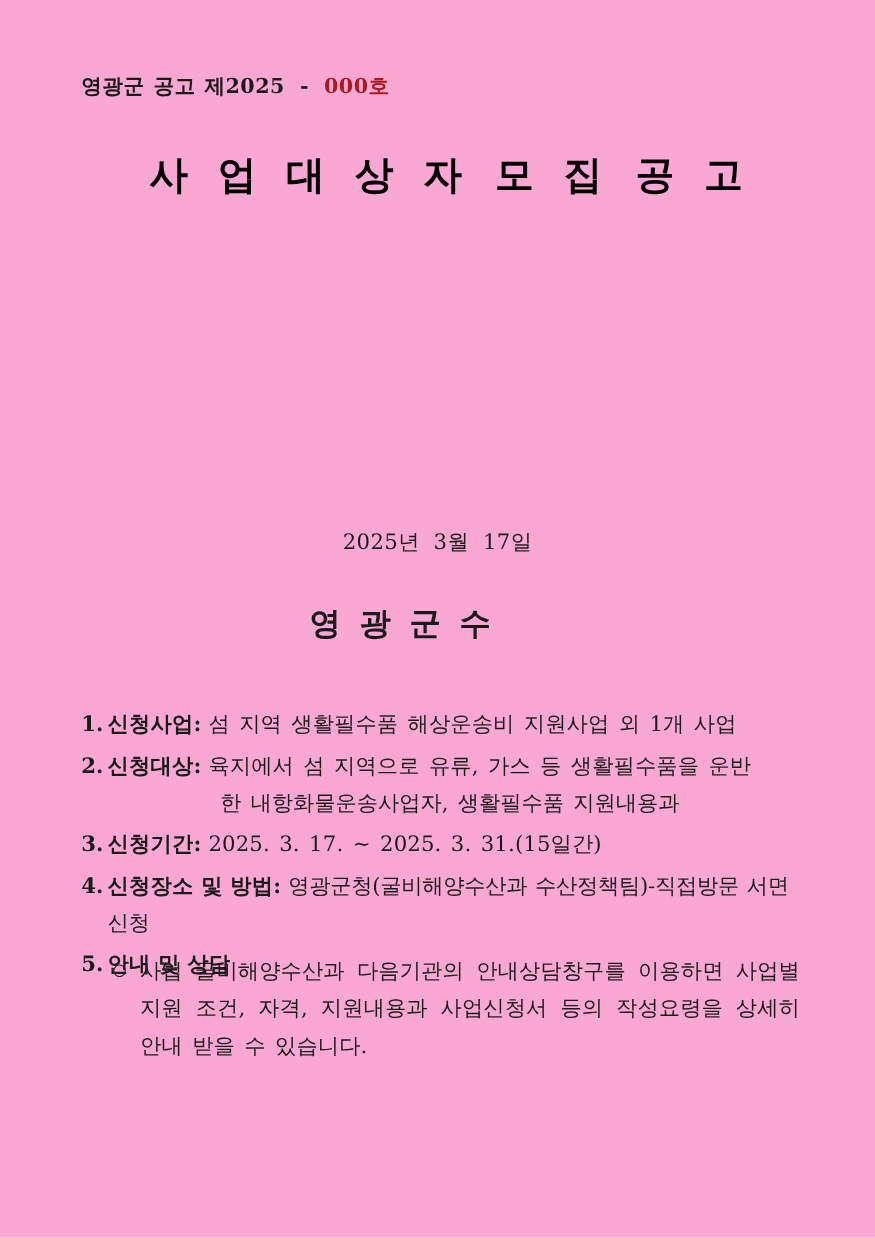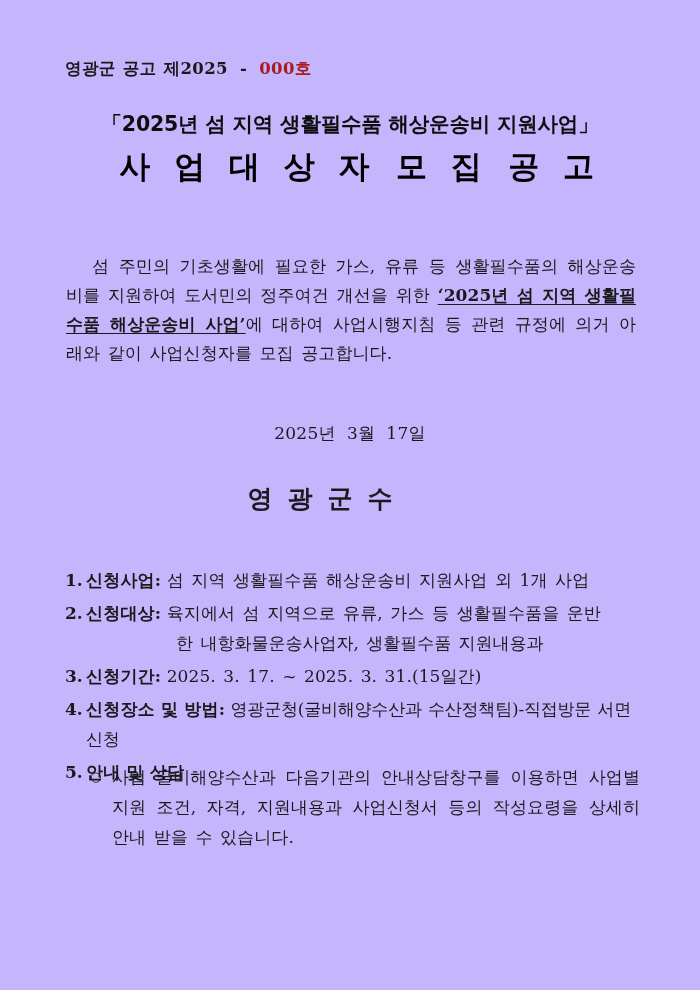--- a/index.html
+++ b/index.html
@@ -15,21 +15,21 @@
     font-family: "DejaVu Serif", "Liberation Serif", serif;
     color: #1a1a1a;
     overflow: hidden;
   }
 
   .page {
     position: absolute;
     left: 0; top: 0;
     width: 700px;
     height: 990px;
-    background: #c4b5fd;
+    background: #f9a8d4;
     box-sizing: border-box;
   }
 
   
   .doc-number {
     position: absolute;
     left: 65px;
     top: 58px;
     font-size: 16.5px;
     font-weight: 600;
@@ -206,25 +206,23 @@
 </head>
 <body>
 
 <div class="page">
 
   <div class="doc-number">
     <span class="seg">영광군</span><span class="gap-sm"></span><span class="seg">공고</span><span class="gap-sm"></span><span class="seg">제2025</span><span class="gap-md"></span><span class="seg">-</span><span class="gap-md"></span><span class="red">000호</span>
   </div>
 
   <div class="title-wrap">
-    <div class="title-sub">「2025년 섬 지역 생활필수품 해상운송비 지원사업」</div>
     <div class="title-main"><span>사 업 대 상 자</span><span class="wgap"></span><span>모 집</span><span class="wgap"></span><span>공 고</span></div>
   </div>
 
-  <div class="intro"><span>섬 주민의 기초생활에 필요한 가스, 유류 등 생활필수품의 해상운송비를 지원하여 도서민의 정주여건 개선을 위한 </span><span class="emph">‘2025년 섬 지역 생활필수품 해상운송비 사업’</span><span>에 대하여 사업시행지침 등 관련 규정에 의거 아래와 같이 사업신청자를 모집 공고합니다.</span></div>
 
   <div class="date-line"><span>2025년</span><span class="dgap"></span><span>3월</span><span class="dgap"></span><span>17일</span></div>
 
   <div class="signature">영광군수</div>
 
   <div class="items">
 
     <div class="item">
       <span class="item-num">1.</span>
       <span class="item-body"><span class="item-label">신청사업</span><span class="item-label">:</span> <span class="item-value">섬 지역 생활필수품 해상운송비 지원사업 외 1개 사업</span></span>

